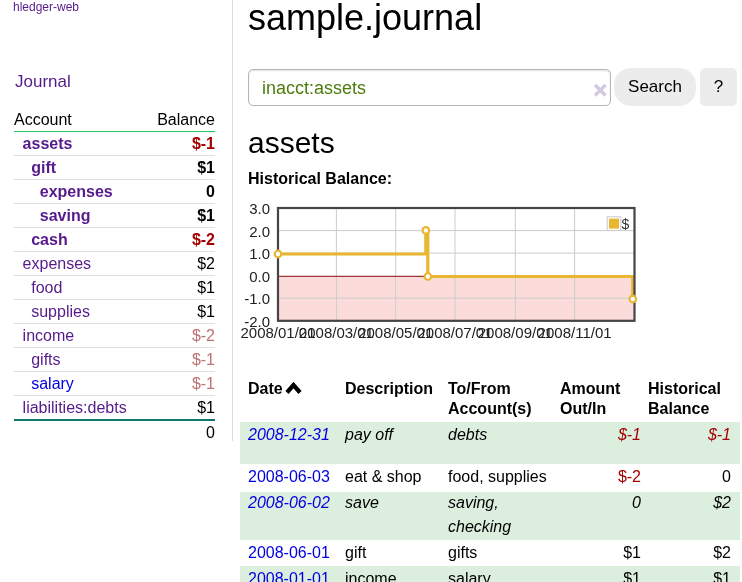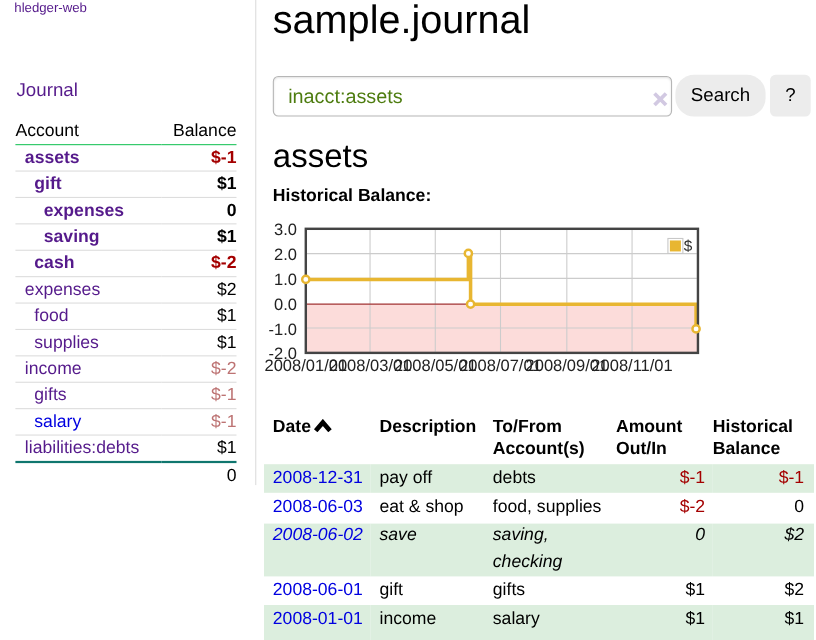--- a/index.html
+++ b/index.html
@@ -196,21 +196,21 @@
    <th>Date <svg width="17" height="12" viewBox="0 0 17 12" style="vertical-align:0px;margin-left:-2px;">
             <polyline points="2,10.5 8.5,3 15,10.5" fill="none" stroke="#000" stroke-width="4.2"></polyline>
           </svg></th>
    <th>Description</th>
    <th>To/From<br>Account(s)</th>
    <th class="r amt">Amount<br>Out/In</th>
    <th class="r">Historical<br>Balance</th>
   </tr>
  </thead>
  <tbody>
-  <tr class="g" style="height:26px;">
+  <tr class="g" style="height:42px;font-style:italic;">
         <td><a class="blue" href="#">2008-12-31</a></td>
         <td>pay off</td>
         <td>debts</td>
         <td class="r negb">$-1</td>
         <td class="r negb hist">$-1</td>
       </tr>
   <tr style="height:28px;">
         <td><a class="blue" href="#">2008-06-03</a></td>
         <td>eat &amp; shop</td>
         <td>food, supplies</td>

